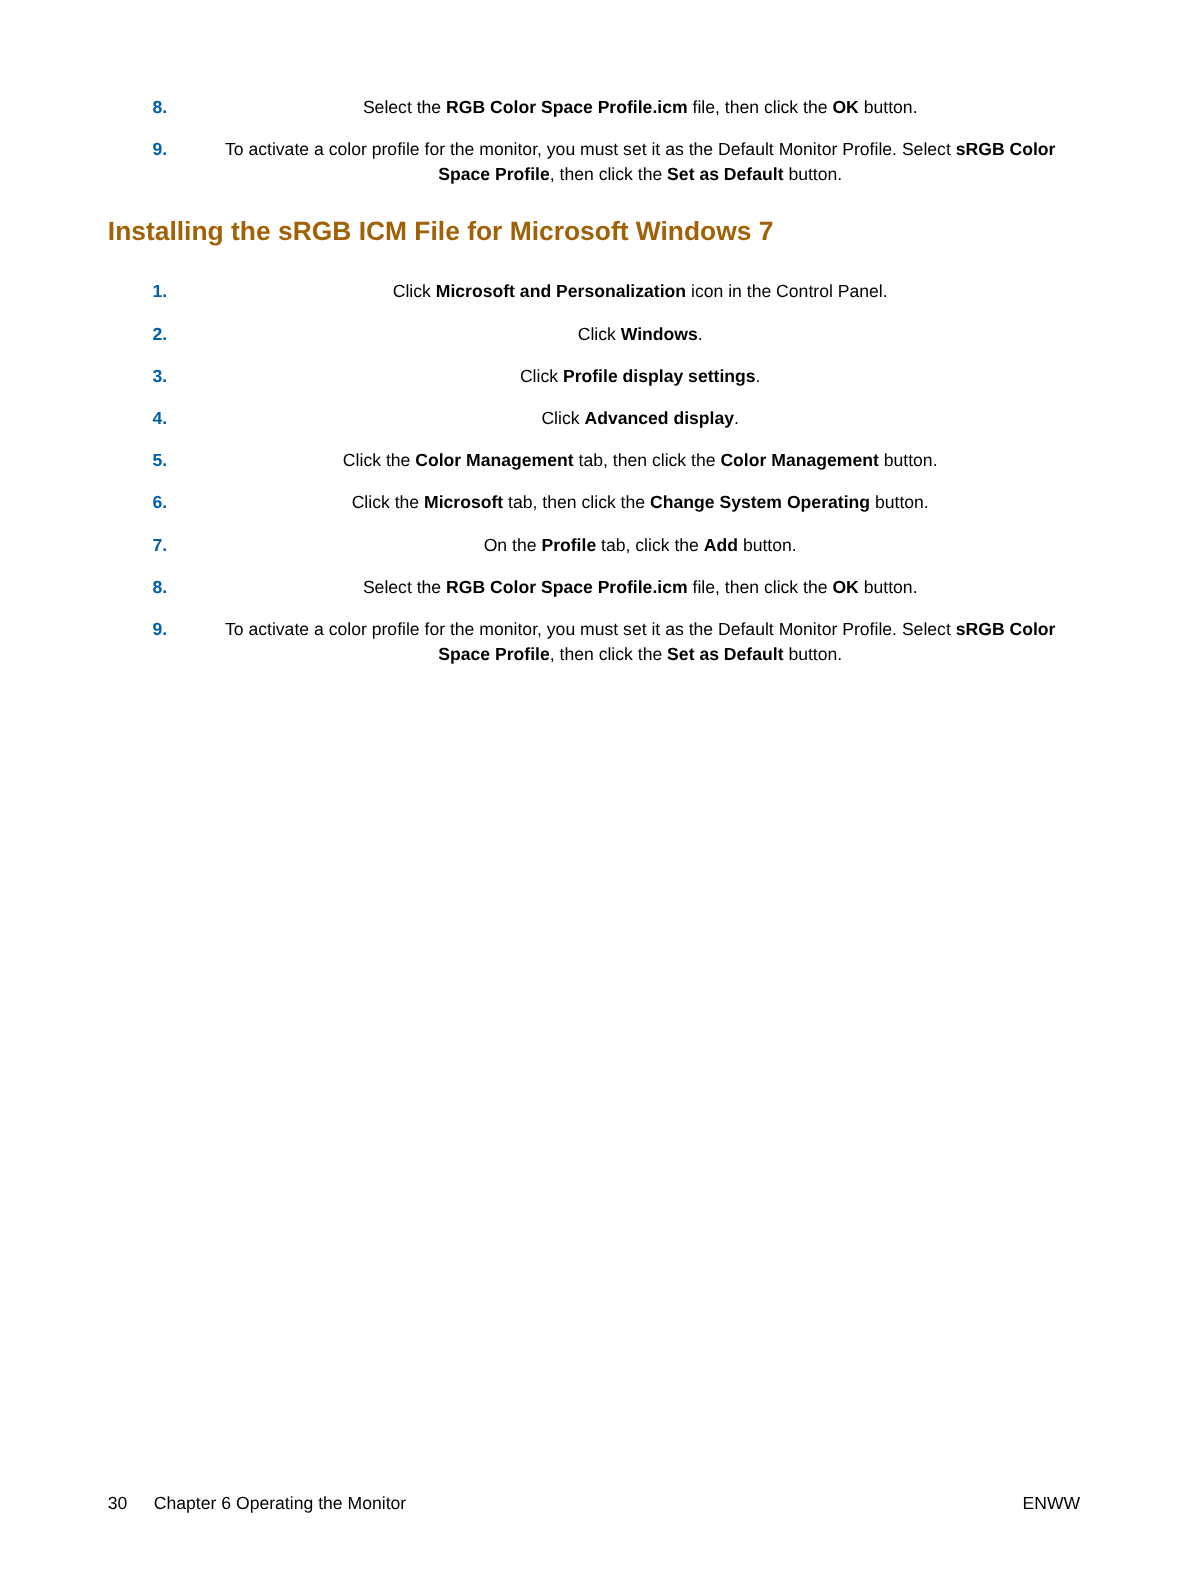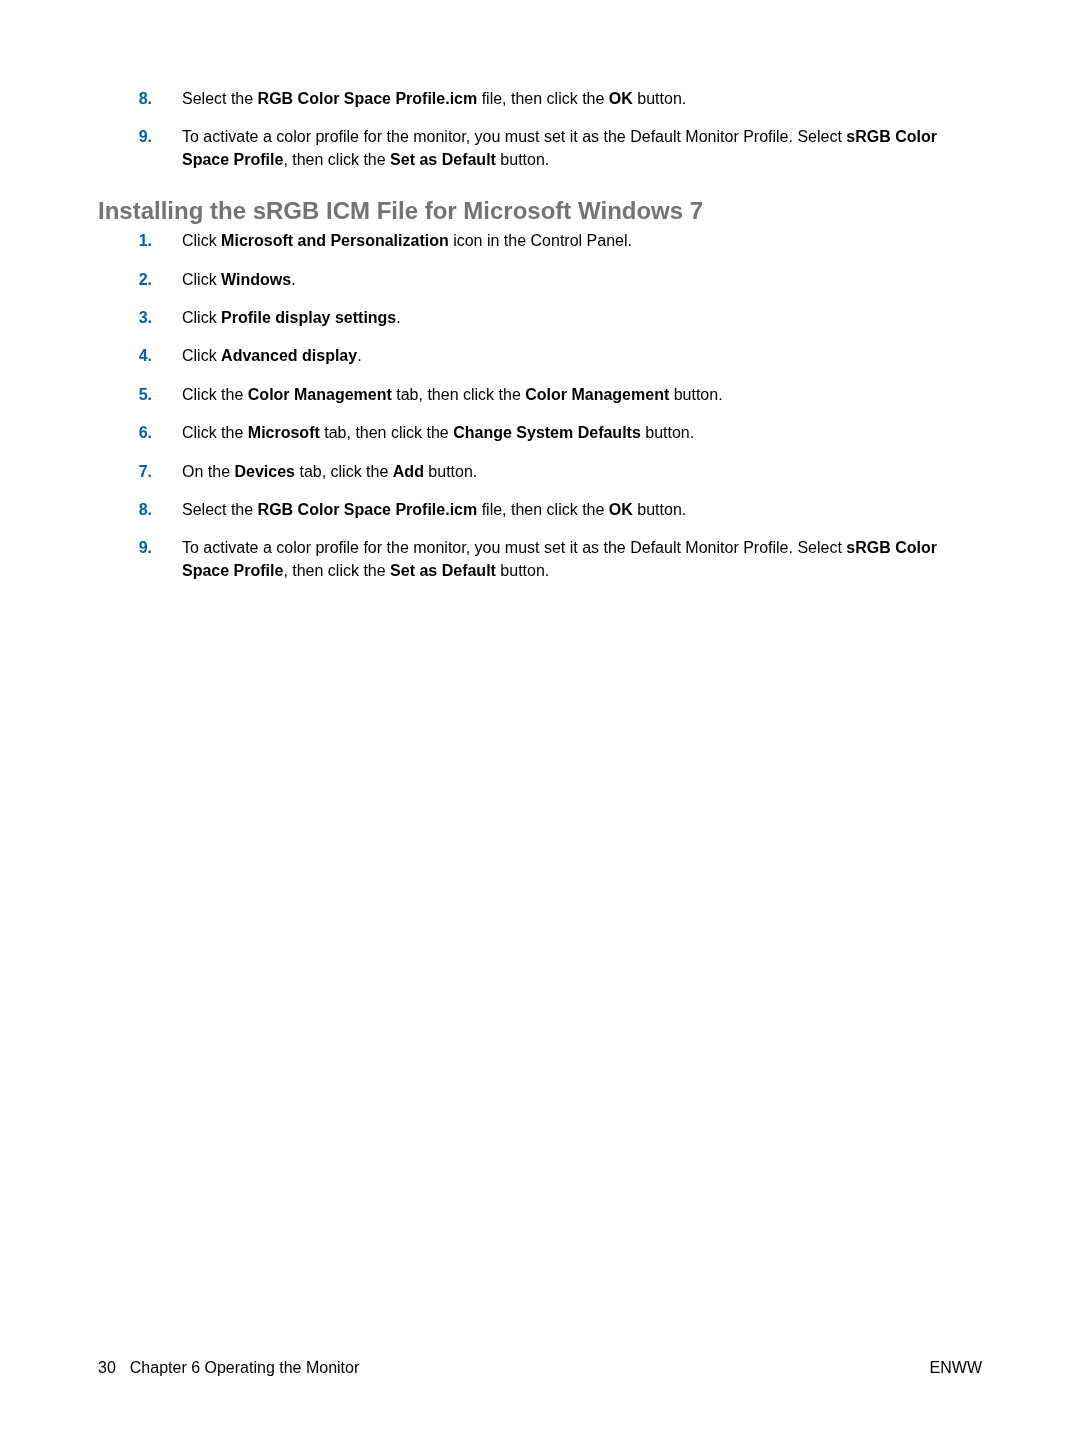--- a/index.html
+++ b/index.html
@@ -35,41 +35,42 @@
     flex: 0 0 auto;
     width: 84px;           
     text-align: right;
     padding-right: 30px;   
     font-weight: 700;
     color: #0060a9;
     box-sizing: border-box;
   }
   .body {
     flex: 1 1 auto;
+    text-align: center;
   }
   h2.section-heading {
-    margin: 26px 0 5px 0;
+    margin: 26px 0 30px 0;
     font-size: 24px;
     font-weight: 700;
-    color: #737373;
+    color: #a16207;
   }
   .footer {
     position: absolute;
     left: 98px;
     right: 98px;
     bottom: 60px;
     display: flex;
     justify-content: space-between;
     align-items: baseline;
     font-size: 16px;
     color: #000000;
   }
   .footer .left {
     display: flex;
-    gap: 14px;
+    gap: 24px;
     align-items: baseline;
   }
   .footer .page-no {
     font-weight: 400;
   }
   b { font-weight: 700; }
 </style>
 </head>
 <body>
 
@@ -105,25 +106,25 @@
         <li>
           <span class="num">4.</span>
           <span class="body">Click <b>Advanced display</b>.</span>
         </li>
         <li>
           <span class="num">5.</span>
           <span class="body">Click the <b>Color Management</b> tab, then click the <b>Color Management</b> button.</span>
         </li>
         <li>
           <span class="num">6.</span>
-          <span class="body">Click the <b>Microsoft</b> tab, then click the <b>Change System Defaults</b> button.</span>
+          <span class="body">Click the <b>Microsoft</b> tab, then click the <b>Change System Operating</b> button.</span>
         </li>
         <li>
           <span class="num">7.</span>
-          <span class="body">On the <b>Devices</b> tab, click the <b>Add</b> button.</span>
+          <span class="body">On the <b>Profile</b> tab, click the <b>Add</b> button.</span>
         </li>
         <li>
           <span class="num">8.</span>
           <span class="body">Select the <b>RGB Color Space Profile.icm</b> file, then click the <b>OK</b> button.</span>
         </li>
         <li>
           <span class="num">9.</span>
           <span class="body">To activate a color profile for the monitor, you must set it as the Default Monitor Profile. Select <b>sRGB Color Space Profile</b>, then click the <b>Set as Default</b> button.</span>
         </li>
       </ol>

